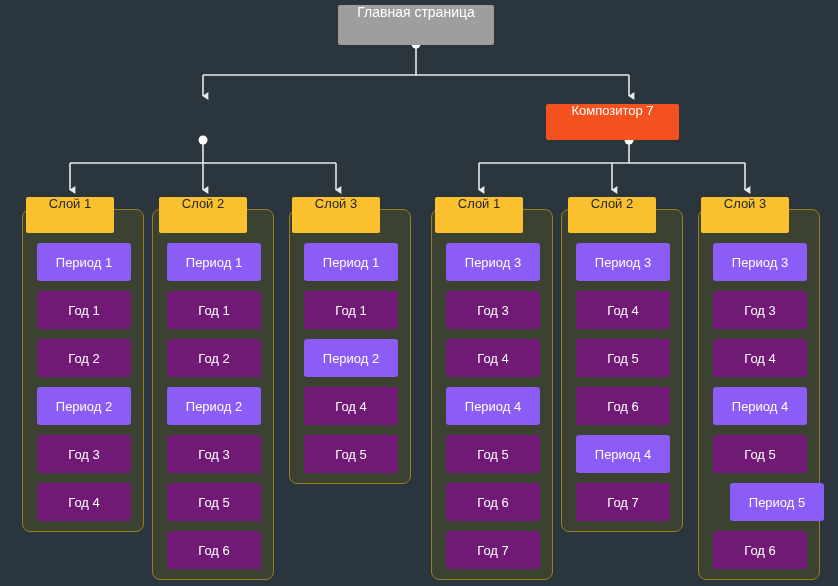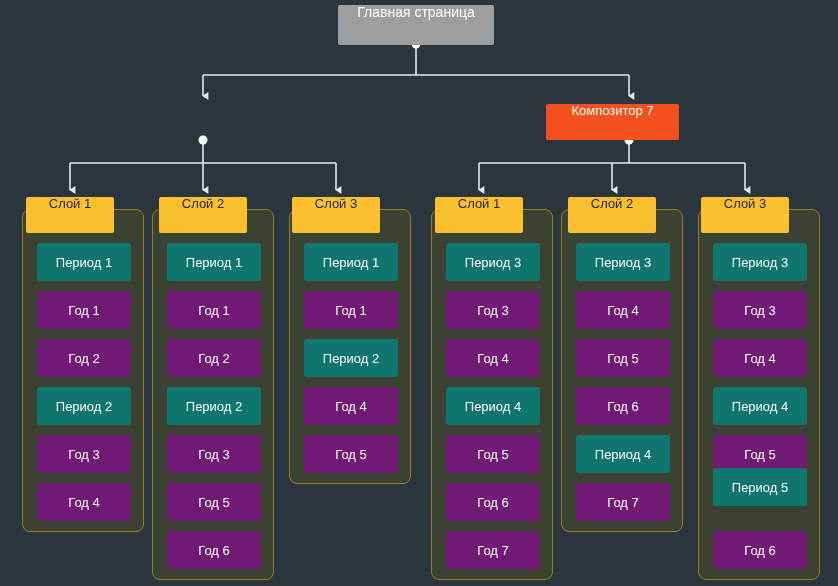--- a/index.html
+++ b/index.html
@@ -83,21 +83,21 @@
     justify-content: center;
     width: 94px;
     height: 38px;
     border-radius: 3px;
     color: #ffffff;
     font-size: 13px;
     line-height: 1;
     white-space: nowrap;
   }
 
-  .chip-period { background: #0f766e; }
+  .chip-period { background: #8b5cf6; }
   .chip-year   { background: #701a75; }
 </style>
 </head>
 <body>
 
 <div id="diagram">
 
   <svg id="connectors" viewBox="0 0 838 586" width="838" height="586">
     <defs>
       <marker id="arrowdown" markerWidth="9" markerHeight="9" refX="4.5" refY="7.6" orient="auto" markerUnits="userSpaceOnUse">
@@ -268,21 +268,21 @@
         </div>
         <div class="chip chip-year" style="top: 129px;">
           <span>Год 4</span>
         </div>
         <div class="chip chip-period" style="top: 177px;">
           <span>Период 4</span>
         </div>
         <div class="chip chip-year" style="top: 225px;">
           <span>Год 5</span>
         </div>
-        <div class="chip chip-period" style="top: 258px;">
+        <div class="chip chip-period" style="top: 273px; margin-left: 17px;">
           <span>Период 5</span>
         </div>
         <div class="chip chip-year" style="top: 321px;">
           <span>Год 6</span>
         </div>
       </div>
       <div class="node node-layer" style="left: 701px; top: 197px;">
         <span>Слой 3</span>
       </div>
     </div>

